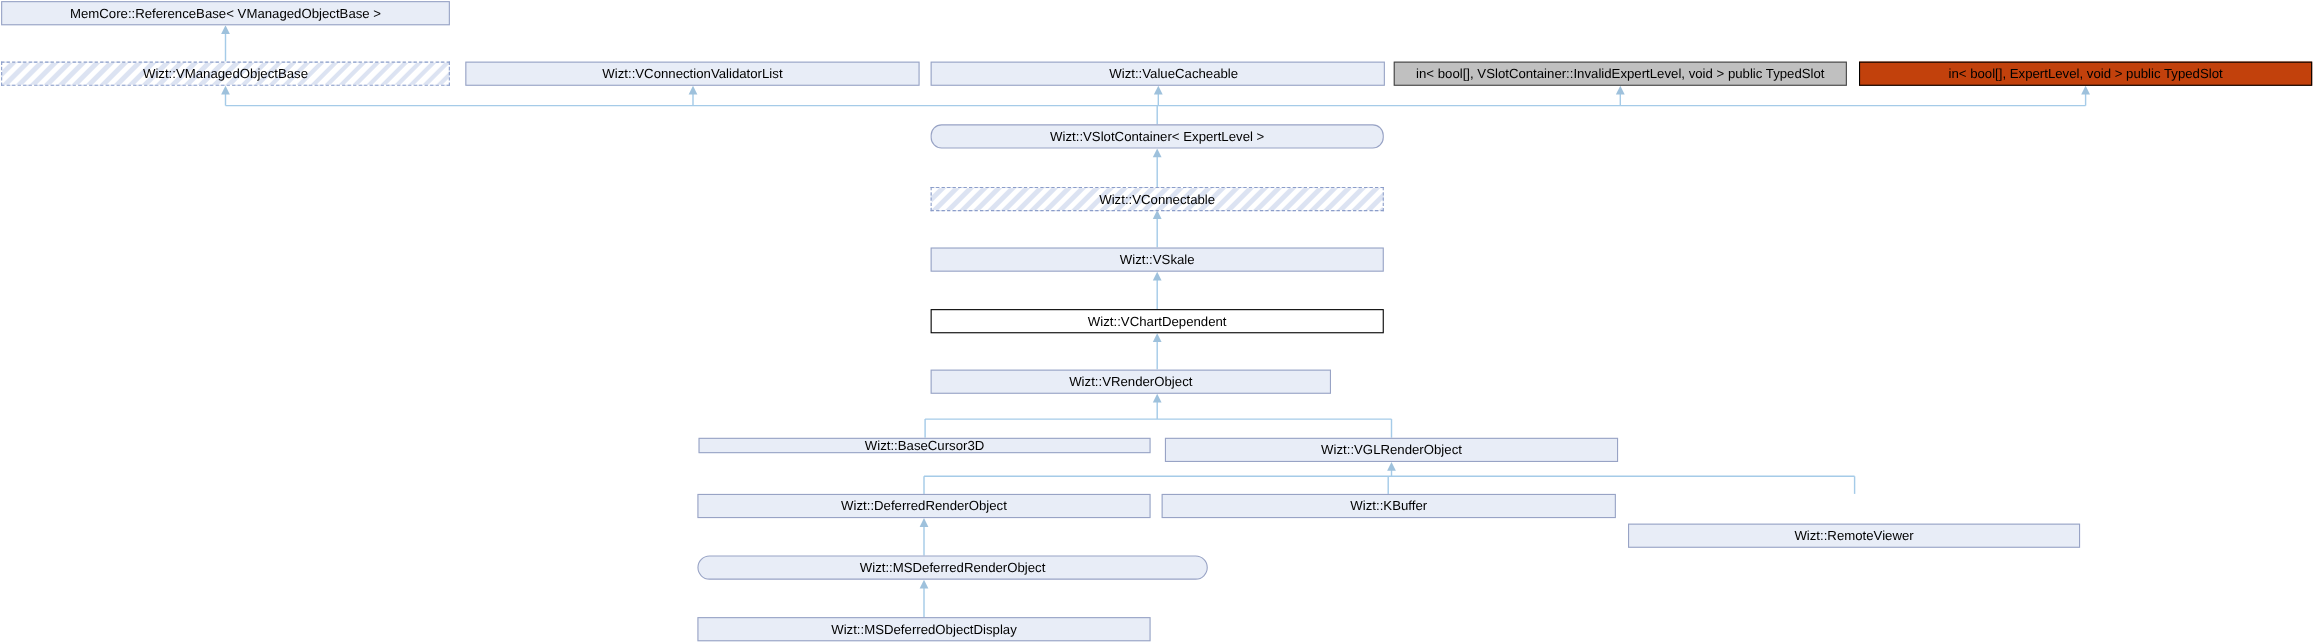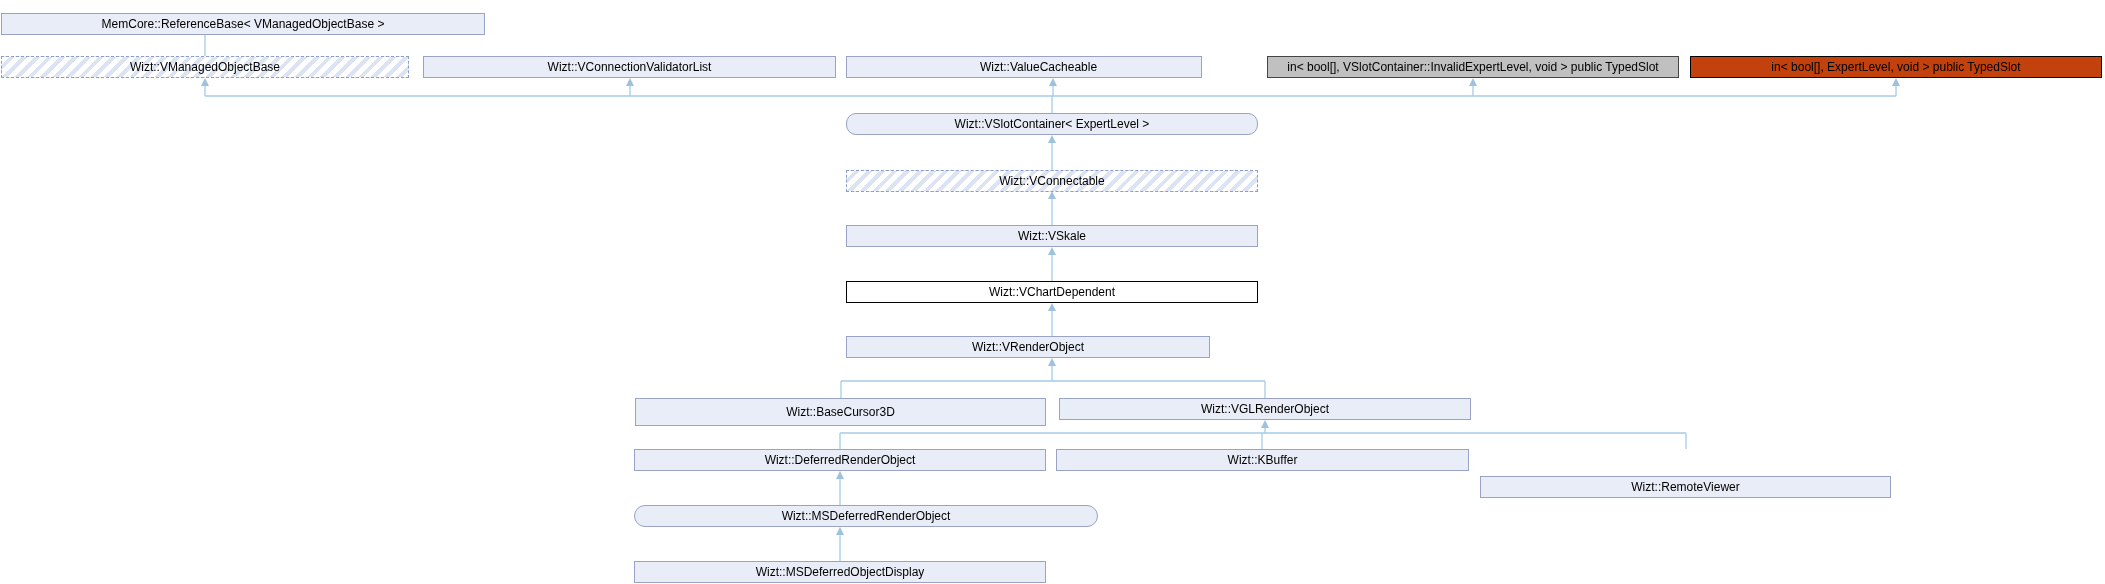--- a/index.html
+++ b/index.html
@@ -87,30 +87,30 @@
       <polygon points="1052,135 1048,143 1056,143" fill="#9ec1dc"></polygon>
       <polygon points="1052,191 1048,199 1056,199" fill="#9ec1dc"></polygon>
       <polygon points="1052,247 1048,255 1056,255" fill="#9ec1dc"></polygon>
       <polygon points="1052,303 1048,311 1056,311" fill="#9ec1dc"></polygon>
       <polygon points="1052,358 1048,366 1056,366" fill="#9ec1dc"></polygon>
       <polygon points="1265,420 1261,428 1269,428" fill="#9ec1dc"></polygon>
       <polygon points="840,471 836,479 844,479" fill="#9ec1dc"></polygon>
       <polygon points="840,527 836,535 844,535" fill="#9ec1dc"></polygon>
     </svg>
   <div id="nodes">
-      <div class="node solid" style="left: 1px; top: 13px; width: 484px; height: 22px; text-align: center;">
+      <div class="node solid" style="left: 1px; top: 1px; width: 408px; height: 22px; text-align: center;">
         <span class="node-label">MemCore::ReferenceBase&lt; VManagedObjectBase &gt;</span>
       </div>
       <div class="node hatched" style="left: 1px; top: 56px; width: 408px; height: 22px;">
         <span class="node-label">Wizt::VManagedObjectBase</span>
       </div>
       <div class="node solid" style="left: 423px; top: 56px; width: 413px; height: 22px;">
         <span class="node-label">Wizt::VConnectionValidatorList</span>
       </div>
-      <div class="node solid" style="left: 846px; top: 56px; width: 356px; height: 22px; padding-left: 29px;">
+      <div class="node solid" style="left: 846px; top: 56px; width: 413px; height: 22px; padding-left: 29px;">
         <span class="node-label">Wizt::ValueCacheable</span>
       </div>
       <div class="node external" style="left: 1267px; top: 56px; width: 412px; height: 22px;">
         <span class="node-label">in&lt; bool[], VSlotContainer::InvalidExpertLevel, void &gt; public TypedSlot</span>
       </div>
       <div class="node external-dark" style="left: 1690px; top: 56px; width: 412px; height: 22px;">
         <span class="node-label">in&lt; bool[], ExpertLevel, void &gt; public TypedSlot</span>
       </div>
       <div class="node solid" style="left: 846px; top: 113px; width: 412px; height: 22px; border-radius: 10px;">
         <span class="node-label">Wizt::VSlotContainer&lt; ExpertLevel &gt;</span>
@@ -120,21 +120,21 @@
       </div>
       <div class="node solid" style="left: 846px; top: 225px; width: 412px; height: 22px;">
         <span class="node-label">Wizt::VSkale</span>
       </div>
       <div class="node current" style="left: 846px; top: 281px; width: 412px; height: 22px;">
         <span class="node-label">Wizt::VChartDependent</span>
       </div>
       <div class="node solid" style="left: 846px; top: 336px; width: 364px; height: 22px;">
         <span class="node-label">Wizt::VRenderObject</span>
       </div>
-      <div class="node solid" style="left: 635px; top: 398px; width: 411px; height: 28px;">
+      <div class="node solid" style="left: 635px; top: 398px; width: 411px; height: 14px;">
         <span class="node-label">Wizt::BaseCursor3D</span>
       </div>
       <div class="node solid" style="left: 1059px; top: 398px; width: 412px; height: 22px;">
         <span class="node-label">Wizt::VGLRenderObject</span>
       </div>
       <div class="node solid" style="left: 634px; top: 449px; width: 412px; height: 22px;">
         <span class="node-label">Wizt::DeferredRenderObject</span>
       </div>
       <div class="node solid" style="left: 1056px; top: 449px; width: 413px; height: 22px;">
         <span class="node-label">Wizt::KBuffer</span>

